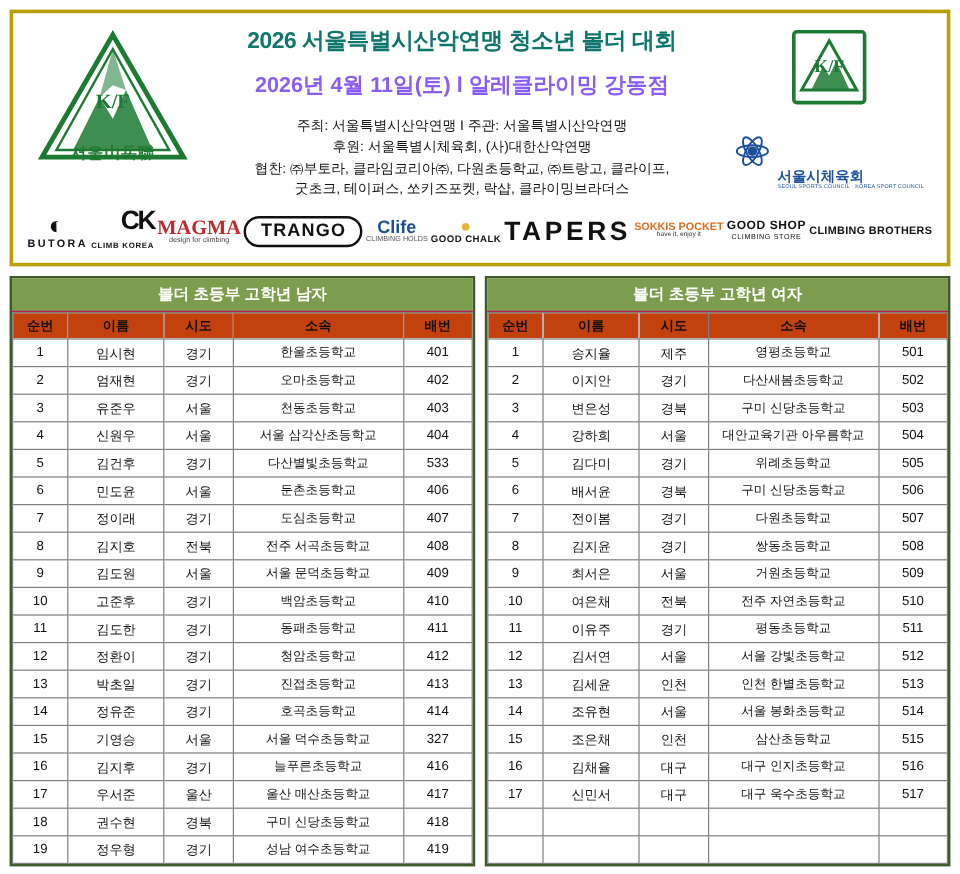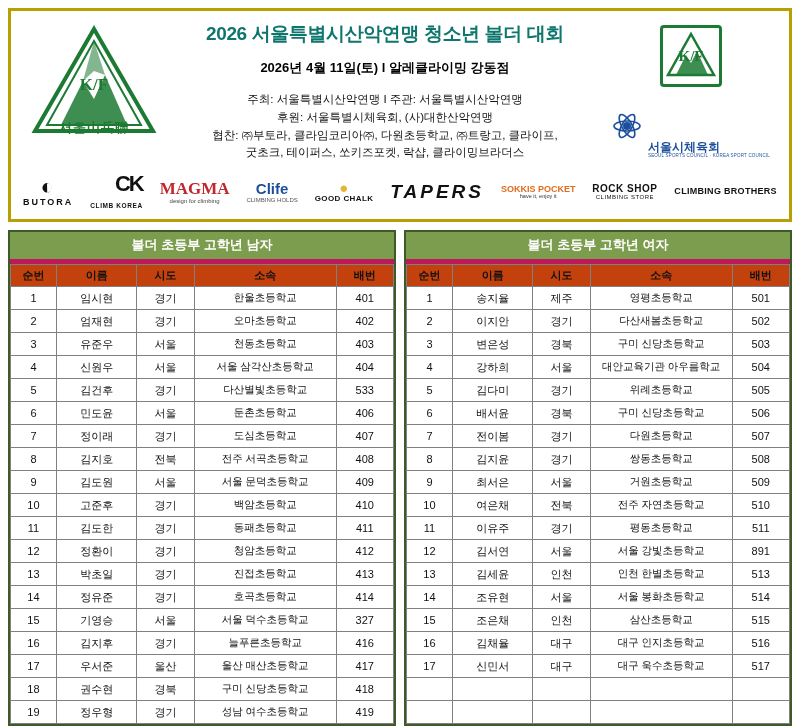--- a/index.html
+++ b/index.html
@@ -56,23 +56,23 @@
     padding-top: 4px;
   }
   .title-main {
     font-size: 19px;
     font-weight: bold;
     color: #0f766e;
     letter-spacing: -0.4px;
     margin-bottom: 12px;
   }
   .title-sub {
-    font-size: 13px;
+    font-size: 18px;
     font-weight: bold;
-    color: #000000;
+    color: #8b5cf6;
     margin-bottom: 14px;
   }
   .org-line {
     font-size: 11.5px;
     color: #111;
     line-height: 1.55;
   }
 
   
   .kf-logo {
@@ -163,21 +163,21 @@
     border-radius: 40px;
     padding: 3px 12px;
     font-size: 15px;
     font-weight: bold;
     letter-spacing: 1px;
   }
   .sp-clife { font-size: 15px; font-weight: bold; color: #1b4f9c; }
   .sp-clife .sub { display:block; font-size:6px; color:#555; font-weight:normal; }
   .sp-goodchalk { font-size: 8px; font-weight: bold; letter-spacing: 0.4px; }
   .sp-goodchalk .dot { display:block; font-size: 15px; line-height:1; color:#e3b63a; }
-  .sp-tapers { font-size: 19px; font-weight: bold; letter-spacing: 3px; font-style: italic; }
+  .sp-tapers { font-size: 22px; font-weight: bold; letter-spacing: 3px; }
   .sp-sans { font-size: 9px; font-weight: bold; color: #e06c1f; }
   .sp-sans .sub { display:block; font-size:5.5px; color:#333; font-weight:normal; }
   .sp-rockshop { font-size: 10px; font-weight: bold; letter-spacing: 0.5px; }
   .sp-rockshop .sub { display:block; font-size: 6px; font-weight:normal; }
   .sp-cb { font-size: 9px; font-weight: bold; letter-spacing: 0.3px; line-height: 1.1; }
 
   
   .tables {
     display: flex;
     gap: 8px;
@@ -187,21 +187,21 @@
     flex: 1;
     border: 2px solid #3e5a28;
   }
   .table-title {
     background: #7d9d4e;
     color: #ffffff;
     font-size: 13px;
     font-weight: bold;
     text-align: center;
     padding: 4px 0 5px 0;
-    border-bottom: 5px solid #be185d;
+    border-bottom: 1px solid #be185d;
   }
   table {
     width: 100%;
     border-collapse: collapse;
     table-layout: fixed;
   }
   th, td {
     border: 1px solid #808080;
     font-size: 11px;
     text-align: center;
@@ -287,37 +287,40 @@
           <span>BUTORA</span>
         </div>
         <div class="sp sp-ck">
           <span class="big">CK</span>
           <span class="small">CLIMB KOREA</span>
         </div>
         <div class="sp sp-magma">
           <span>MAGMA</span>
           <span class="sub">design for climbing</span>
         </div>
+        <div class="sp sp-trango">
+          <span>TRANGO</span>
+        </div>
         <div class="sp sp-clife">
           <span>Clife</span>
           <span class="sub">CLIMBING HOLDS</span>
         </div>
         <div class="sp sp-goodchalk">
           <span class="dot">●</span>
           <span>GOOD CHALK</span>
         </div>
         <div class="sp sp-tapers">
           <span>TAPERS</span>
         </div>
         <div class="sp sp-sans">
           <span>SOKKIS POCKET</span>
           <span class="sub">have it, enjoy it</span>
         </div>
         <div class="sp sp-rockshop">
-          <span>ROCK SHOP</span>
+          <span>GOOD SHOP</span>
           <span class="sub">CLIMBING STORE</span>
         </div>
         <div class="sp sp-cb">
           <span>CLIMBING BROTHERS</span>
         </div>
       </div>
     </div>
   </div>
 
   <div class="tables">
@@ -574,21 +577,21 @@
               <td class="name">이유주</td>
               <td class="city">경기</td>
               <td class="org">평동초등학교</td>
               <td class="bib">511</td>
             </tr>
             <tr>
               <td class="no">12</td>
               <td class="name">김서연</td>
               <td class="city">서울</td>
               <td class="org">서울 강빛초등학교</td>
-              <td class="bib">891</td>
+              <td class="bib">512</td>
             </tr>
             <tr>
               <td class="no">13</td>
               <td class="name">김세윤</td>
               <td class="city">인천</td>
               <td class="org">인천 한별초등학교</td>
               <td class="bib">513</td>
             </tr>
             <tr>
               <td class="no">14</td>

